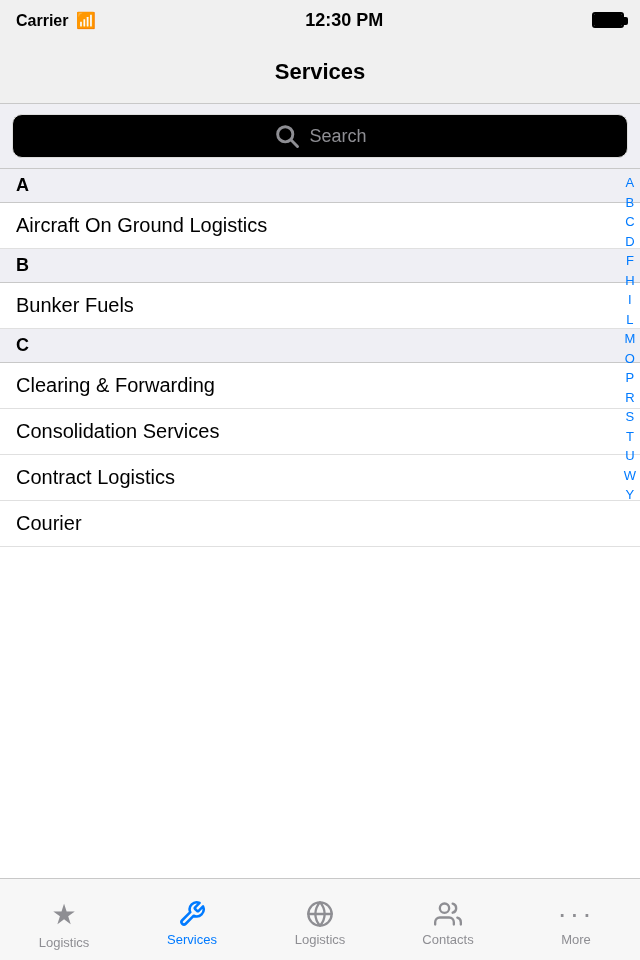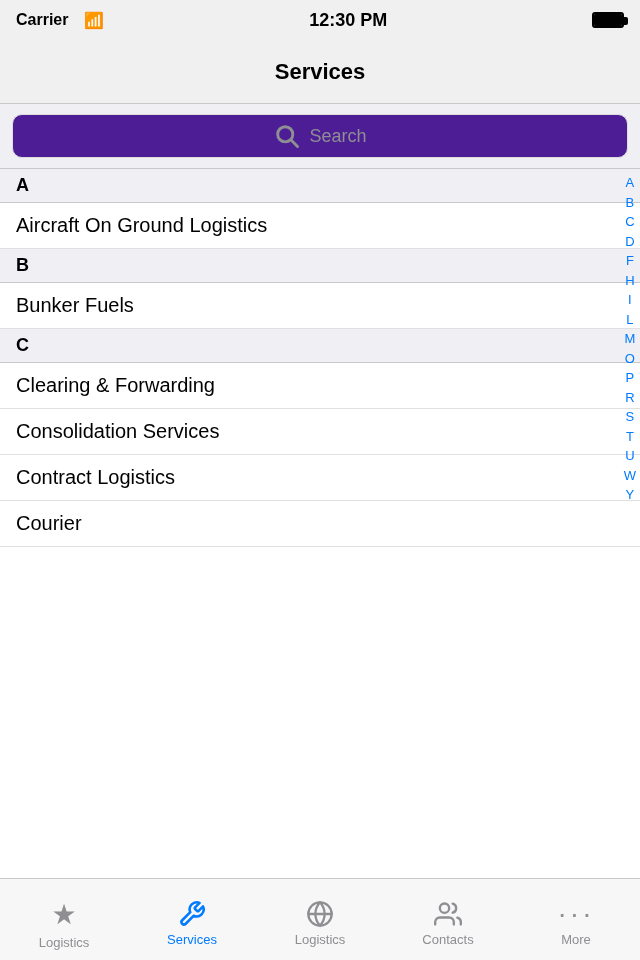--- a/index.html
+++ b/index.html
@@ -16,21 +16,21 @@
     .status-bar {
       height: 40px;
       background: #f0f0f0;
       display: flex;
       align-items: center;
       justify-content: space-between;
       padding: 0 16px;
       font-size: 16px;
       font-weight: 600;
     }
-    .status-left { display: flex; align-items: center; gap: 16px; }
+    .status-left { display: flex; align-items: flex-end; gap: 8px; }
     .status-center { font-size: 18px; font-weight: 600; }
     .status-right { display: flex; align-items: center; gap: 6px; }
     .battery {
       width: 32px;
       height: 16px;
       border: 2px solid #000;
       border-radius: 3px;
       position: relative;
       display: inline-block;
     }
@@ -69,21 +69,21 @@
 
     
     .search-container {
       padding: 10px 12px;
       background: #efeff4;
       border-bottom: 1px solid #c8c8c8;
     }
     .search-bar {
       width: 100%;
       height: 44px;
-      background: #4c1d95;
+      background: #000000;
       border: 1px solid #ddd;
       border-radius: 10px;
       display: flex;
       align-items: center;
       justify-content: center;
       gap: 8px;
     }
     .search-placeholder {
       font-size: 18px;
       color: #8e8e93;

